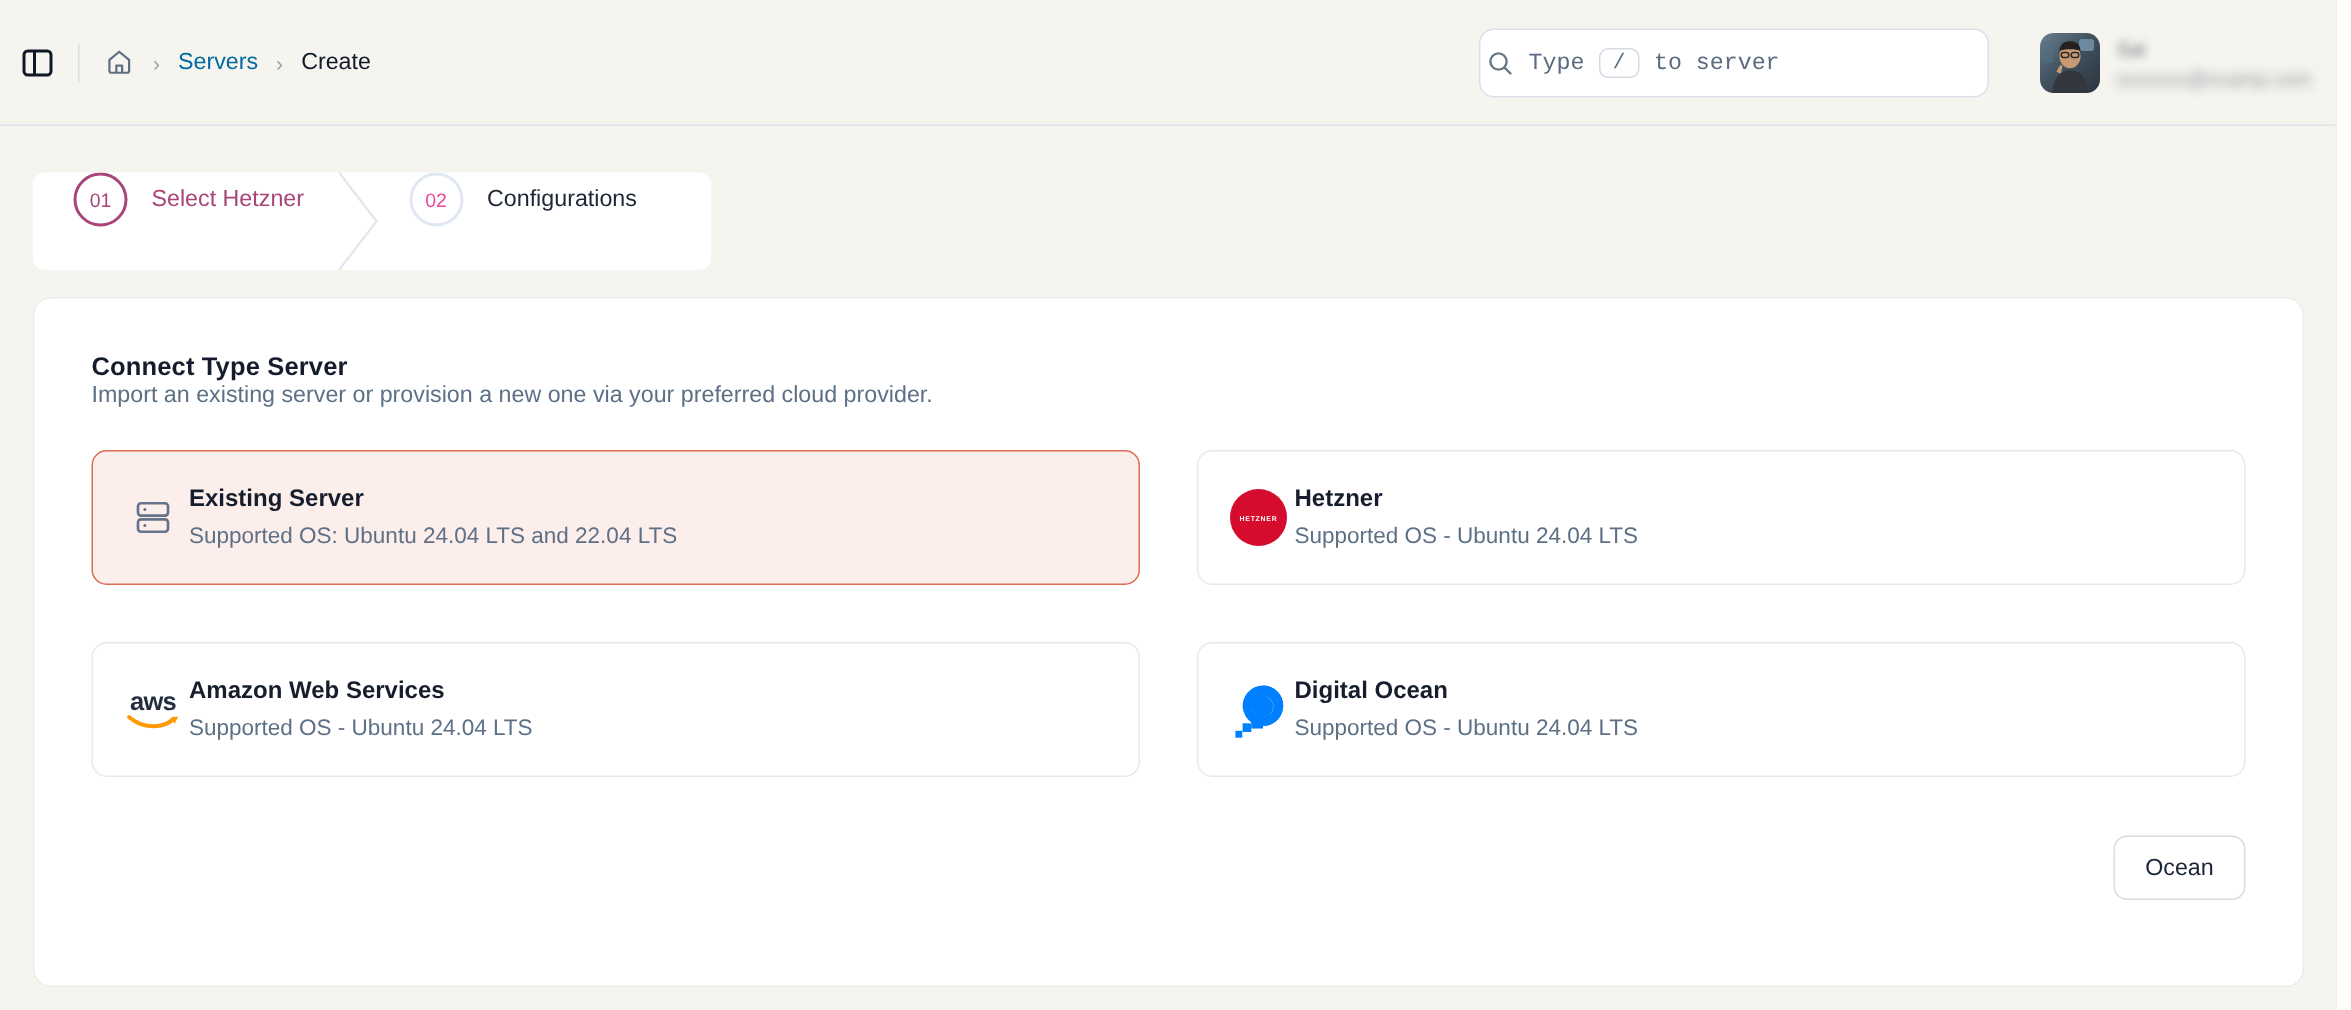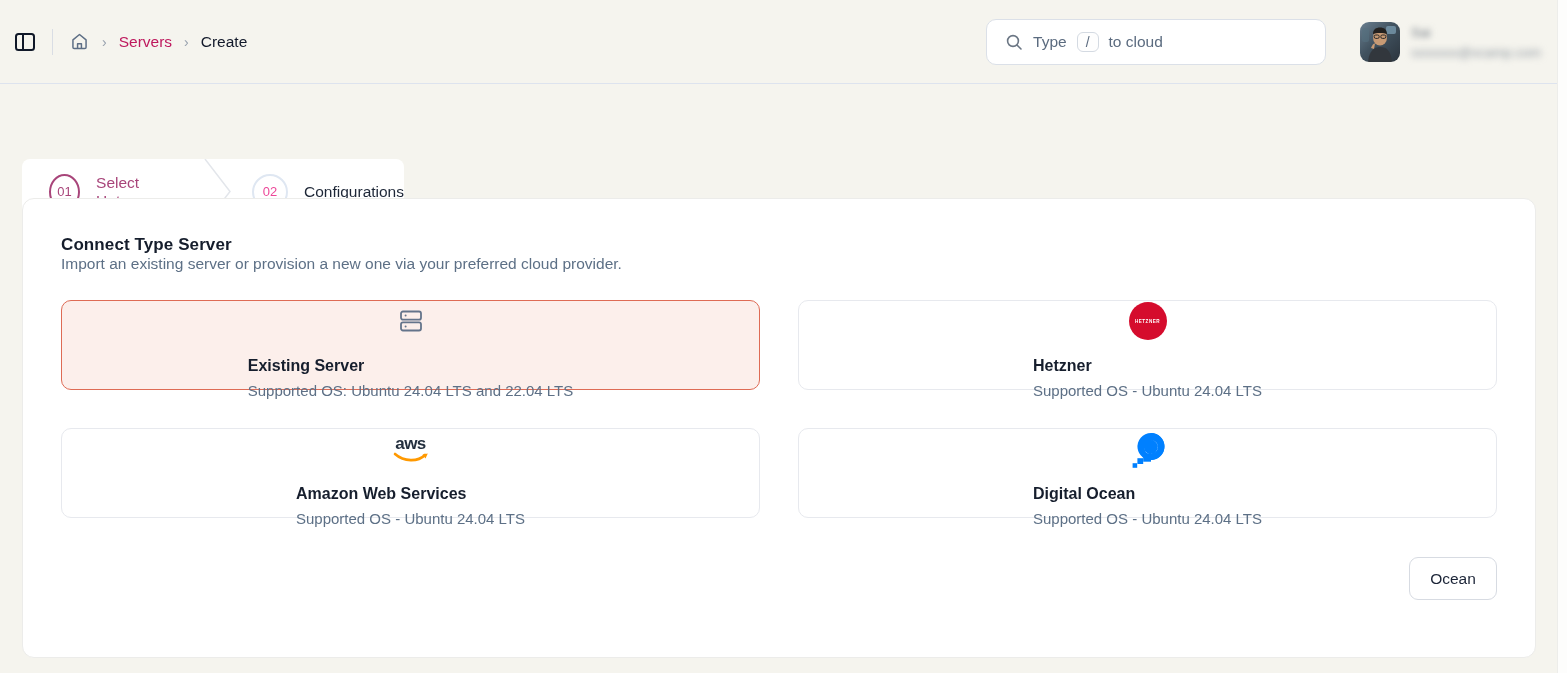--- a/index.html
+++ b/index.html
@@ -24,46 +24,46 @@
     padding: 0 26px 0 8px;
     border-bottom: 1px solid #dde3ee;
     background: #f5f4ee;
   }
   .panel-toggle { width: 34px; height: 34px; display:flex; align-items:center; justify-content:center;
     border-radius: 6px; cursor: pointer; }
   .hdr-divider { width:1px; height:26px; background:#d9dde4; margin: 0 16px 0 10px; }
   .breadcrumb { display:flex; align-items:center; gap: 12px; font-size: 15.5px; }
   .crumb-home { display:flex; align-items:center; cursor:pointer; }
   .crumb-sep { color:#97a1ae; font-size: 14px; }
-  .crumb-link { color:#be185d; cursor:pointer; }
+  .crumb-link { color:#0369a1; cursor:pointer; }
   .crumb-current { color:#12192a; font-weight: 500; }
 
   .search-box {
     margin-left:auto;
     width: 340px; height: 46px;
     background:#fff; border:1px solid #dbe0e8; border-radius: 10px;
-    display:flex; align-items:center; gap:10px; padding: 0 18px;
-    color:#5b6b7f; font-size: 15.5px; cursor:text;
+    display:flex; align-items:center; gap:10px; padding: 0 4px;
+    color:#5b6b7f; font-size: 15.5px; cursor:text;font-family:Liberation Mono, monospace;
   }
   .search-key {
     display:inline-block; border:1px solid #d4dae2; border-radius:6px;
     padding: 1px 8px; font-size: 14px; color:#5b6b7f; background:#fefefe;
   }
 
   .user-block { display:flex; align-items:flex-start; gap: 11px; margin-left: 34px; }
   .avatar { width:40px; height:40px; border-radius: 9px; overflow:hidden; flex:0 0 auto; cursor:pointer; }
   .user-meta { display:flex; flex-direction:column; gap:5px; padding-top:3px; }
   .user-name { font-size: 13.5px; color:#6f7780; filter: blur(3px); user-select:none; }
   .user-email { font-size: 13.5px; color:#8b949d; filter: blur(3.5px); user-select:none; }
 
   
   .stepper {
     position:absolute; left:22px; top:115px;
-    width: 382px; height: 65px; background:#fff; border-radius: 8px;
-    display:flex; align-items:center; overflow:hidden;margin-top:44px;
+    width: 452px; height: 65px; background:#fff; border-radius: 8px;
+    display:flex; align-items:flex-start; overflow:hidden;
   }
   .step { display:flex; align-items:center; gap:16px; }
   .step-1 { padding-left: 27px; }
   .step-2 { padding-left: 20px; }
   .step-circle {
     width: 36px; height: 36px; border-radius: 50%;
     display:flex; align-items:center; justify-content:center;
     font-size: 13px; background:#fff;
   }
   .step-circle.active { border: 2px solid #a8457a; color:#a8457a; }
@@ -82,21 +82,21 @@
   .main-title { font-size: 17px; font-weight: 700; color:#151d2c; letter-spacing:.1px; }
   .main-subtitle { font-size: 15.5px; color:#5d7086; }
 
   .provider-grid {
     margin-top: 27px;
     display:grid; grid-template-columns: 1fr 1fr;
     column-gap: 38px; row-gap: 38px;
   }
   .provider-card {
     height: 90px; border:1px solid #e7e9ee; border-radius: 10px; background:#fff;
-    display:flex; align-items:center; padding: 0 20px; gap: 16px; cursor:pointer;flex-direction:column;
+    display:flex; align-items:center; padding: 0 20px; gap: 4px; cursor:pointer;
   }
   .provider-card.selected {
     background:#fcefeb; border:1.5px solid #de6b55;
   }
   .provider-icon { width: 40px; height:40px; display:flex; align-items:center; justify-content:center; flex:0 0 auto; }
   .provider-texts { display:flex; flex-direction:column; gap: 7px; }
   .provider-name { font-size: 16px; font-weight: 700; color:#161e2d; }
   .provider-os { font-size: 15px; color:#5d7086; }
 
   .hetzner-badge {
@@ -140,21 +140,21 @@
     <span class="crumb-current">Create</span>
   </div>
 
   <div class="search-box">
     <svg width="18" height="18" viewBox="0 0 18 18">
       <circle cx="8" cy="8" r="5.4" fill="none" stroke="#6b7684" stroke-width="1.6"></circle>
       <line x1="12.2" y1="12.2" x2="16" y2="16" stroke="#6b7684" stroke-width="1.6" stroke-linecap="round"></line>
     </svg>
     <span>Type</span>
     <span class="search-key">/</span>
-    <span>to cloud</span>
+    <span>to server</span>
   </div>
 
   <div class="user-block">
     <div class="avatar">
       <svg width="40" height="40" viewBox="0 0 40 40" style="filter:blur(.4px)">
         <defs>
           <linearGradient id="avbg" x1="0" y1="0" x2="1" y2="1">
             <stop offset="0" stop-color="#6a7f90"></stop>
             <stop offset=".45" stop-color="#41525f"></stop>
             <stop offset="1" stop-color="#2b343d"></stop>

